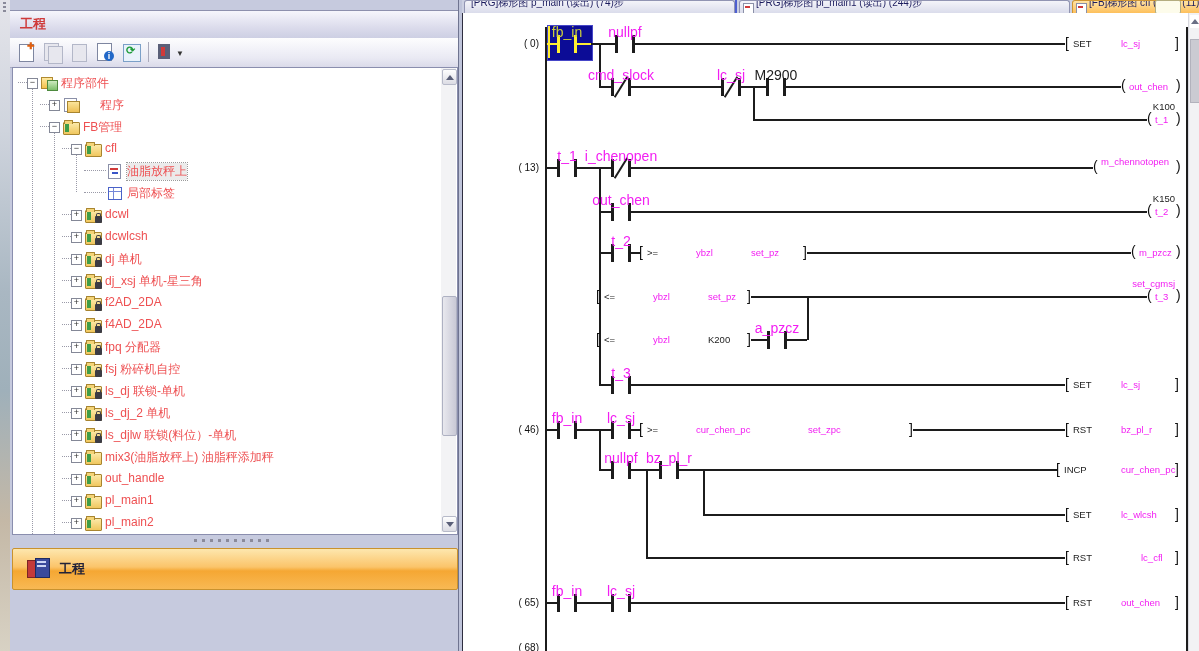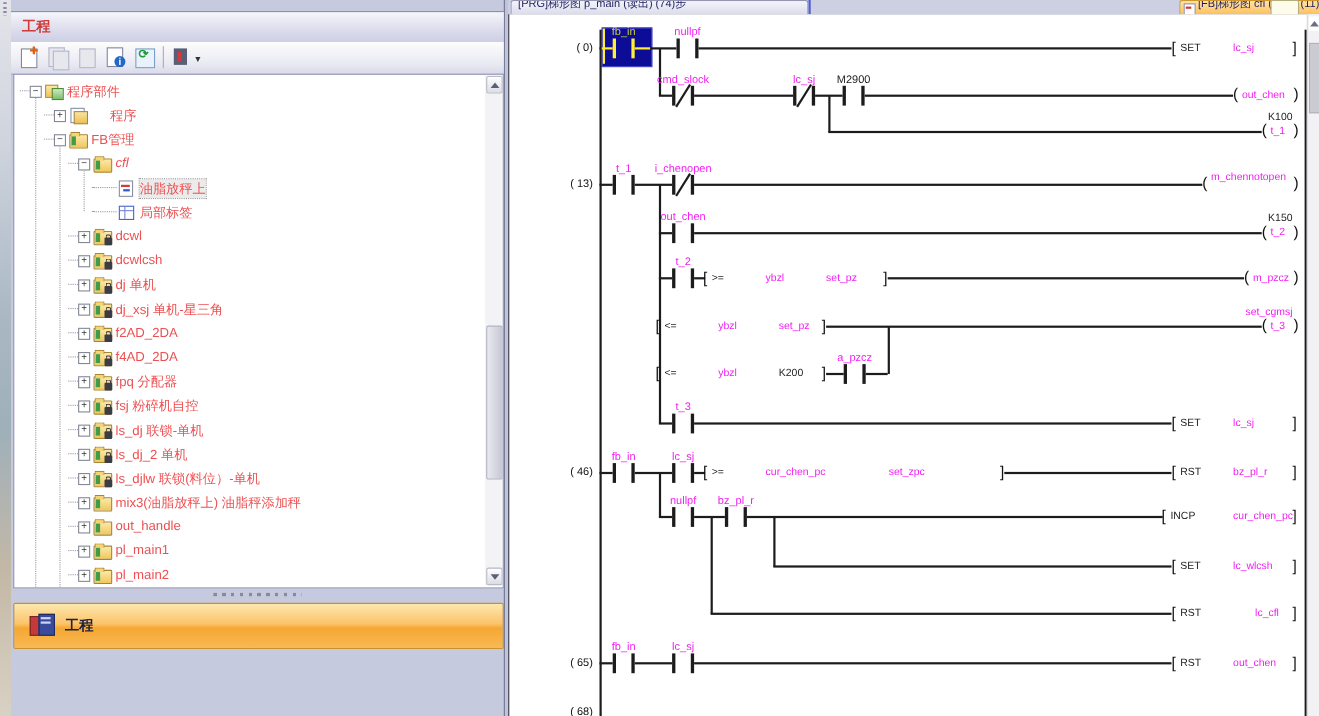--- a/index.html
+++ b/index.html
@@ -80,21 +80,21 @@
   .tabico i{position:absolute;left:1px;top:2px;width:5px;height:2px;background:#d03a3a;}
   .tabsep{position:absolute;top:0;width:2px;height:13px;background:#4e5fd0;}
   .corner-box{position:absolute;top:0;width:24px;height:12px;background:#fdfceb;border:1px solid #b4ad80;border-radius:2px;}
   
   .ladder-pane{position:absolute;left:462px;top:13px;width:737px;height:638px;background:#fff;
     border-left:1px solid #2e2e40;}
   .lcanvas{position:absolute;left:0;top:0;width:737px;height:638px;}
   .hl{position:absolute;height:2px;background:#1c1c1c;}
   .vl{position:absolute;width:2px;background:#1c1c1c;}
   .lstep{position:absolute;width:62px;text-align:right;font-size:10px;color:#111;}
-  .llab{position:absolute;width:90px;text-align:center;font-size:10px;white-space:nowrap;}
+  .llab{position:absolute;width:90px;text-align:center;font-size:14px;white-space:nowrap;}
   .ltext{position:absolute;font-size:9.5px;white-space:nowrap;}
   .lbrk{position:absolute;font-size:14px;line-height:14px;color:#111;}
   .cgap{position:absolute;width:20px;height:20px;}
   .cbar{position:absolute;top:1px;width:3px;height:18px;background:#1c1c1c;}
   .cslash{position:absolute;left:9px;top:-2px;width:2px;height:24px;background:#1c1c1c;transform:rotate(32deg);}
   .selbox{position:absolute;background:#0c0c96;border:1px solid #4646c8;}
   
   .lscroll{position:absolute;left:725px;top:0;width:12px;height:638px;background:#f2f2f4;border-left:1px solid #d8d8de;}
   .lsar{position:absolute;left:1px;top:2px;width:10px;height:13px;background:#fff;}
   .lsar .tri{position:absolute;left:1px;top:4px;border-left:4px solid transparent;border-right:4px solid transparent;border-bottom:5px solid #6a6f85;width:0;height:0;}
@@ -172,21 +172,21 @@
               <div class="fold grn"></div>
             </div>
             <span class="tree-label" style="left: 70px;">FB管理</span>
           </div>
           <div class="tree-row" style="top: 70px;">
             <div class="stub" style="left: 49px; width: 9px;"></div>
             <div class="exp" style="left: 58px;">−</div>
             <div class="ic" style="left: 72px;">
               <div class="fold grn"></div>
             </div>
-            <span class="tree-label" style="left: 92px; font-style: italic;">cfl</span>
+            <span class="tree-label" style="left: 92px;">cfl</span>
           </div>
           <div class="tree-row" style="top: 92px;">
             <div class="stub" style="left: 71px; width: 22px;"></div>
             <div class="ic" style="left: 94px;">
               <div class="ladico">
                 <i></i>
                 <u></u>
               </div>
             </div>
             <span class="tree-label sel" style="left: 114px;">油脂放秤上</span>
@@ -368,20 +368,26 @@
       </div>
       <span class="navlbl">工程</span>
     </div>
   </div>
 
   <div class="tabstrip">
     <div class="tab idle" style="left:2px;width:269px">
       <span class="tablbl" style="left:6px">[PRG]梯形图 p_main (读出) (74)步</span>
     </div>
     <div class="tabsep" style="left:273px"></div>
+    <div class="tab idle" style="left:277px;width:329px">
+      <div class="tabico">
+          <i></i>
+        </div>
+      <span class="tablbl">[PRG]梯形图 pl_main1 (读出) (244)步</span>
+    </div>
     <div class="tab active" style="left:610px;width:130px">
       <div class="tabico">
           <i></i>
         </div>
       <span class="tablbl">[FB]梯形图 cfl (读出) (11)步</span>
     </div>
     <div class="corner-box" style="left:693px"></div>
   </div>
 
   <div class="ladder-pane">

